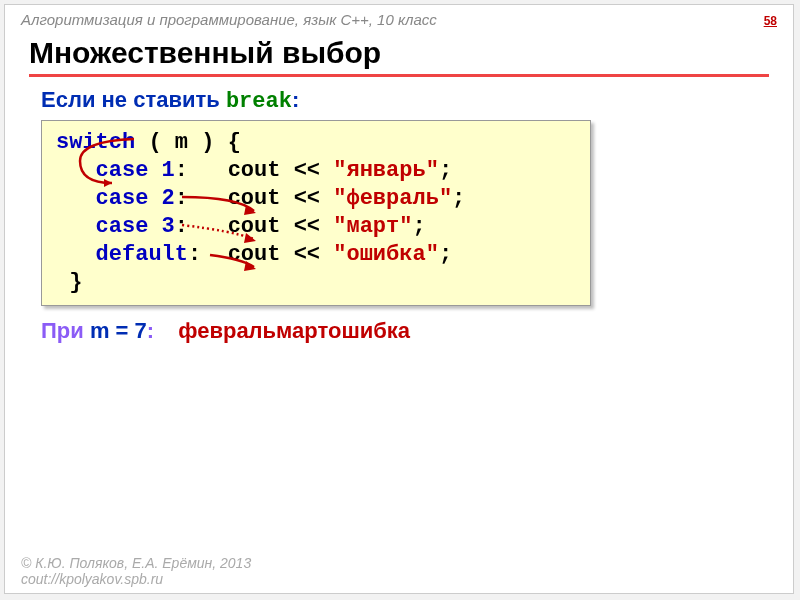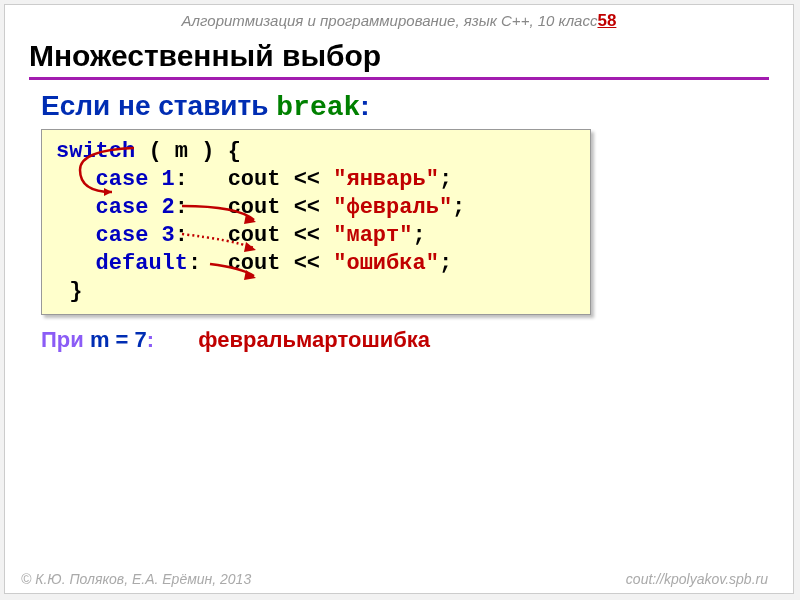--- a/index.html
+++ b/index.html
@@ -20,43 +20,43 @@
     height: 588px;
     background: #ffffff;
     border: 1px solid #ccc;
   }
   .header-bar {
     padding: 6px 16px 4px 16px;
     font-style: italic;
     color: #888;
     font-size: 15px;
     display: flex;
-    justify-content: center;
+    justify-content: space-between;
     align-items: baseline;
   }
   .page-num {
     color: #c00000;
     font-weight: bold;
     font-style: normal;
-    font-size: 17px;
+    font-size: 12px;
     text-decoration: underline;
   }
   .title {
     margin: 4px 24px 0 24px;
     font-size: 30px;
     font-weight: bold;
     color: #000;
-    border-bottom: 3px solid #a21caf;
+    border-bottom: 3px solid #ef4444;
     padding-bottom: 4px;
   }
   .body {
     padding: 10px 30px 0 36px;
   }
   .line1 {
-    font-size: 28px;
+    font-size: 22px;
     font-weight: bold;
     color: #002db3;
   }
   .line1 .kw {
     color: #008000;
     font-family: "Courier New", monospace;
   }
   .codebox {
     margin-top: 6px;
     width: 520px;
@@ -81,31 +81,32 @@
     left: 0;
     pointer-events: none;
   }
   .line2 {
     margin-top: 12px;
     font-size: 22px;
     font-weight: bold;
   }
   .line2 .lbl { color: #8b5cf6; }
   .line2 .m   { color: #002db3; }
-  .line2 .out { color: #c00000; margin-left: 38px; text-align: right; }
+  .line2 .out { color: #c00000; margin-left: 18px; text-align: right; }
   .footer {
     position: absolute;
     bottom: 6px;
     left: 16px;
-    right: 25px;
+    right: 4px;
     display: flex;
     justify-content: space-between;
     color: #aaa;
     font-style: italic;
     font-size: 14px;
+    flex-direction: column;
   }
 </style>
 </head>
 <body>
 
 <div class="slide">
 
   <div class="header-bar">
     <span>Алгоритмизация и программирование, язык C++, 10 класс</span>
     <span class="page-num">58</span>

